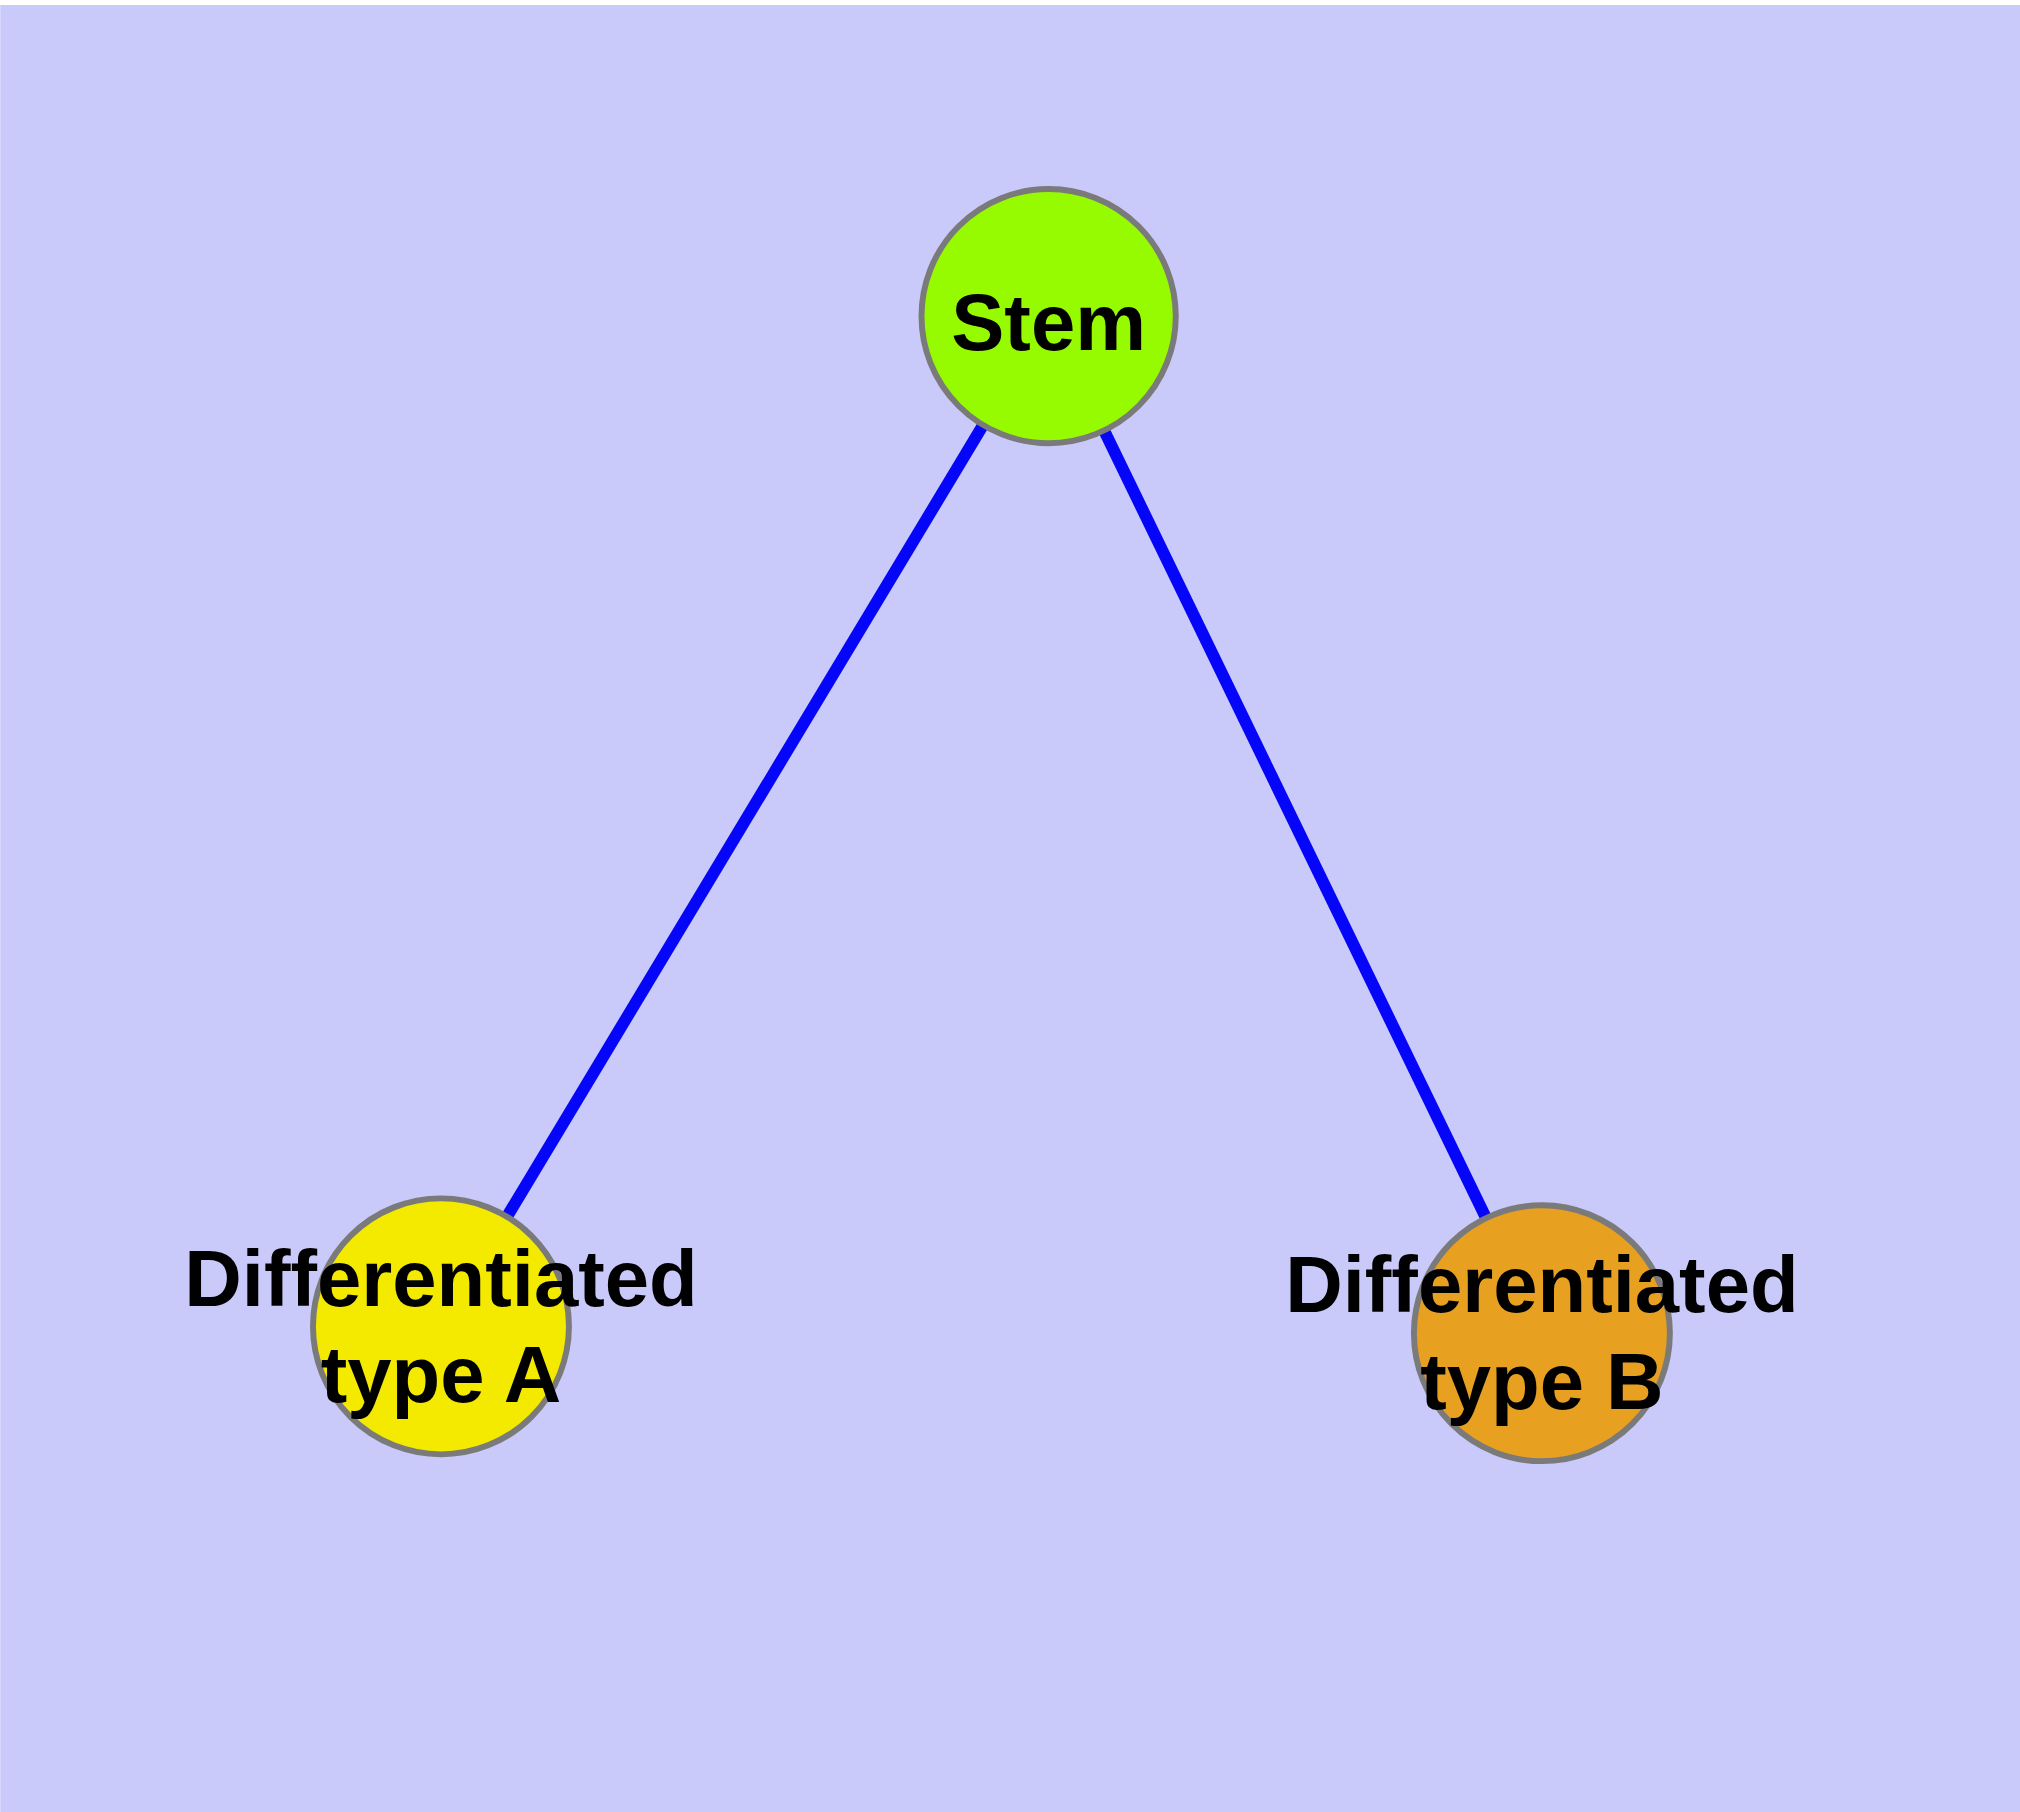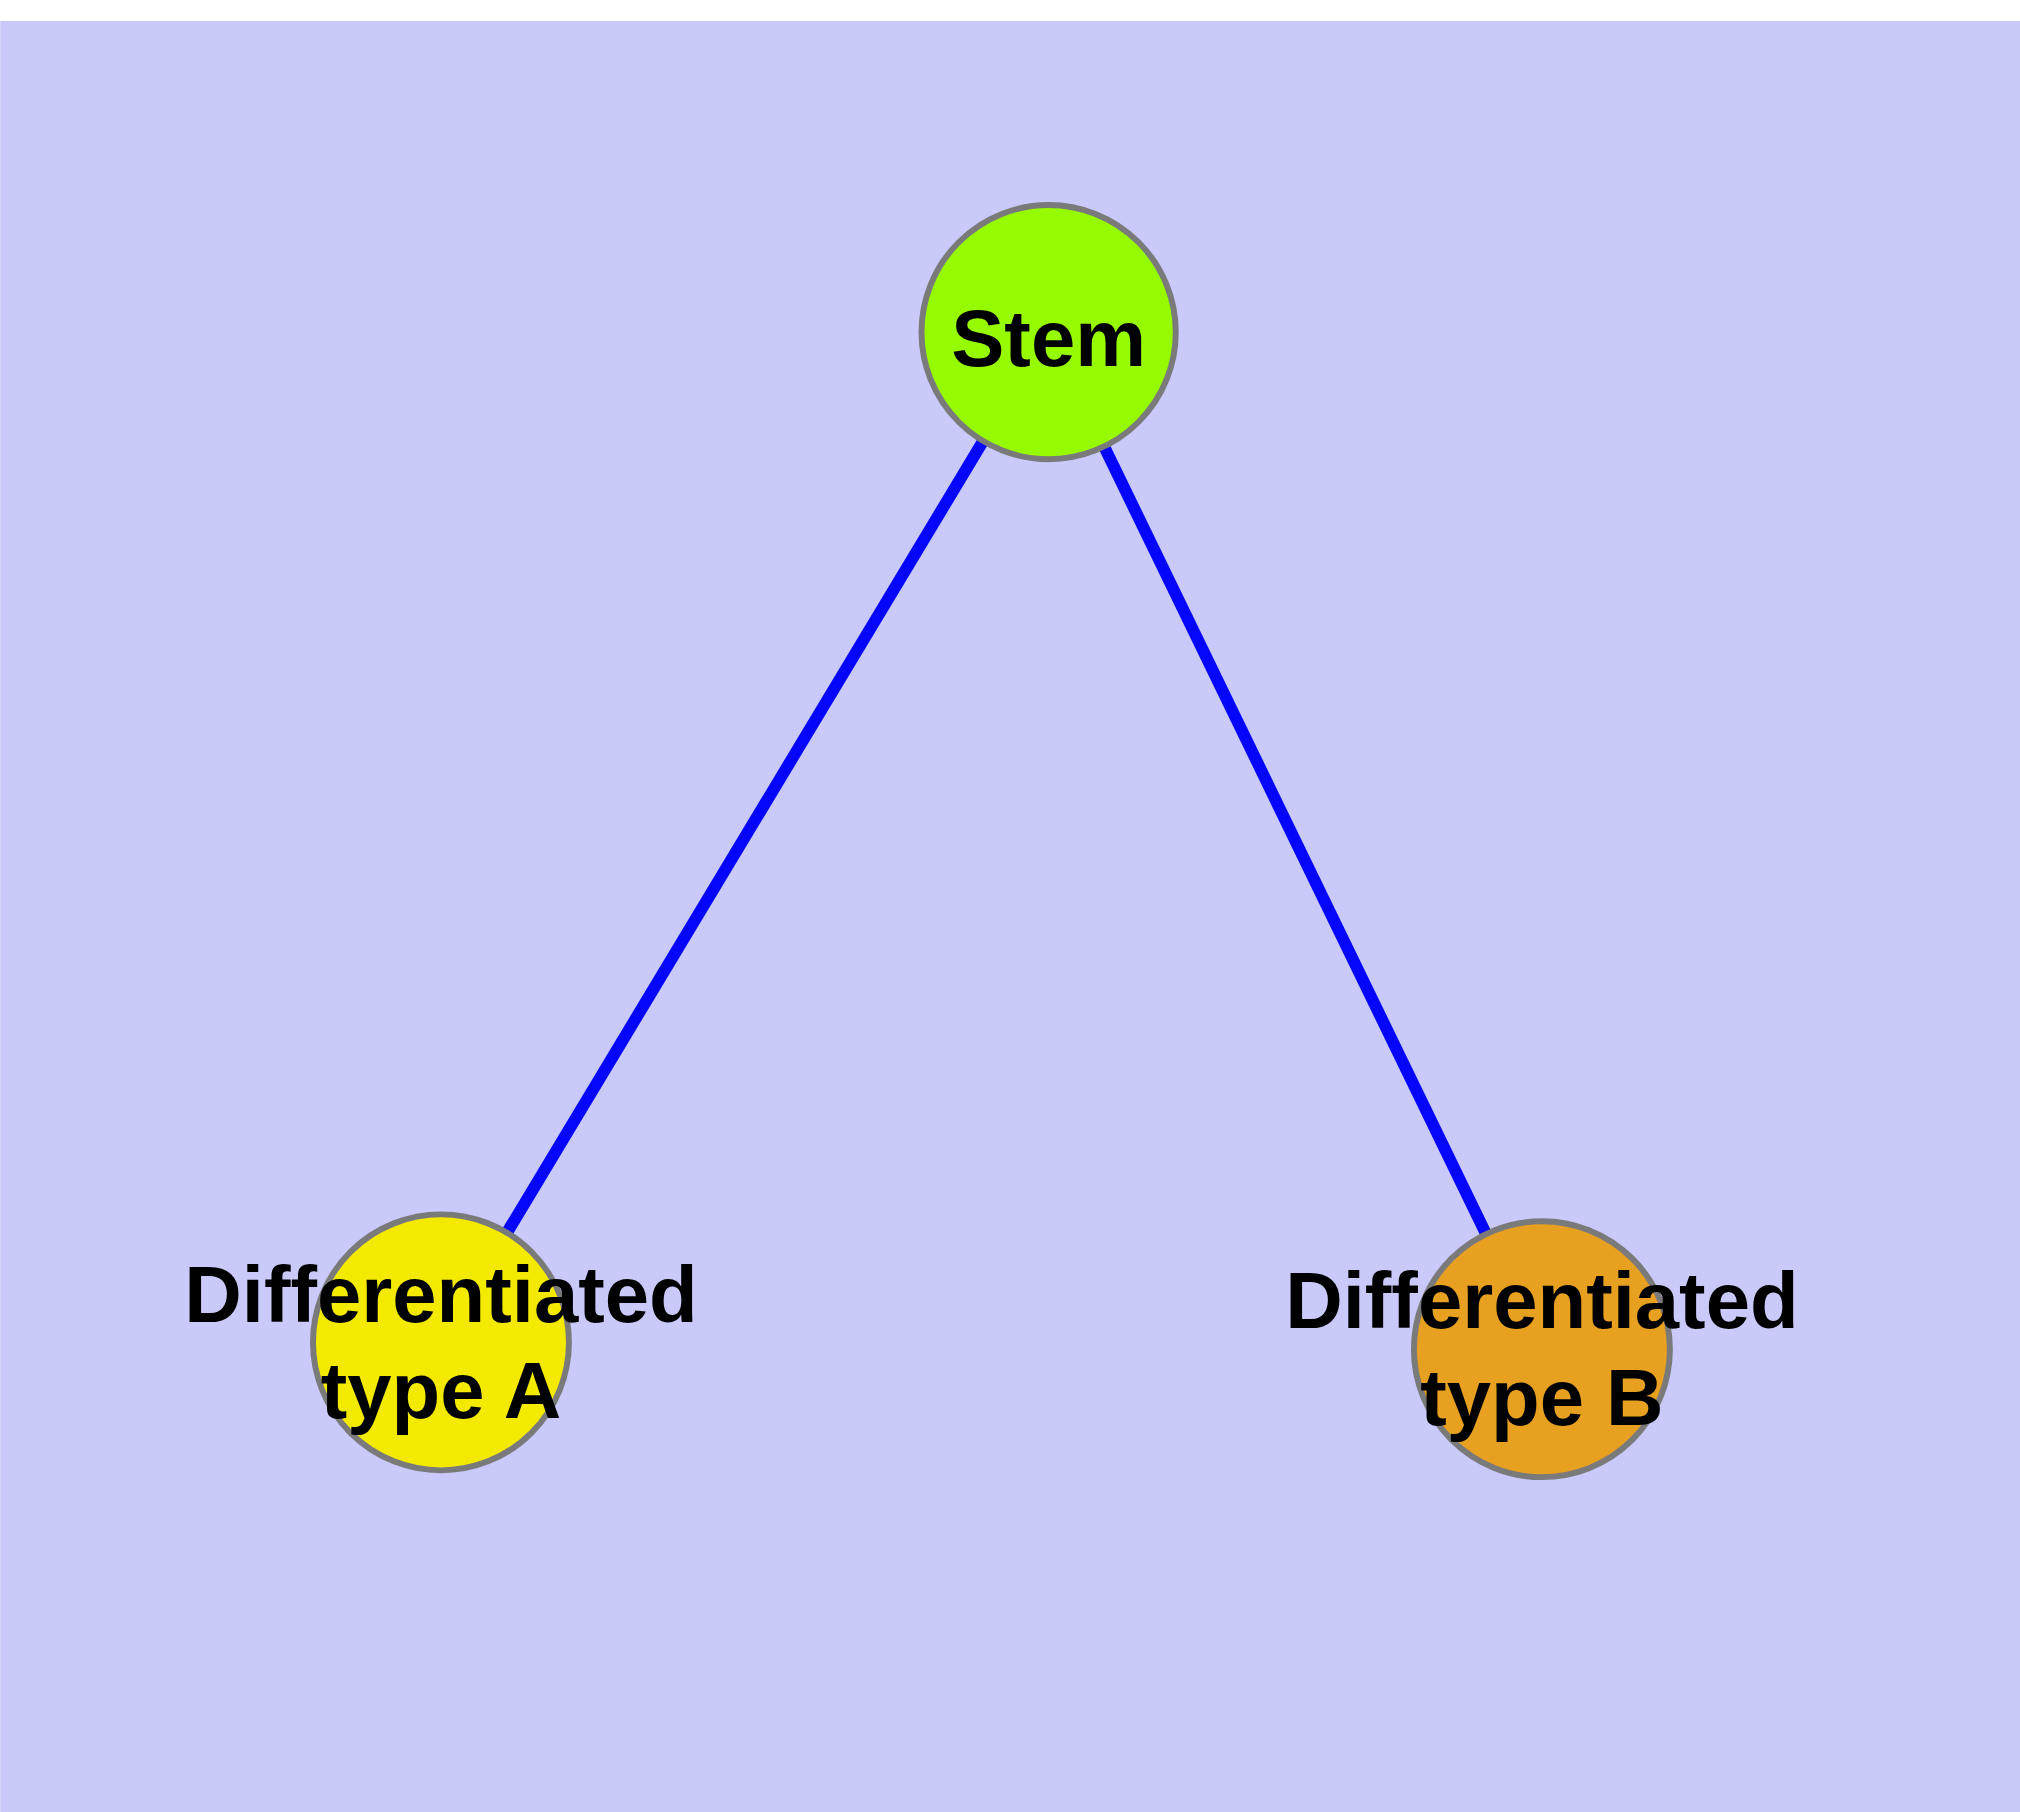--- a/index.html
+++ b/index.html
@@ -7,21 +7,21 @@
     padding: 0;
     width: 2021px;
     height: 1812px;
     overflow: hidden;
     background: #ffffff;
     font-family: "Liberation Sans", sans-serif;
   }
   .canvas-wrap {
     position: absolute;
     left: 0;
-    top: 16px;
+    top: 0;
     width: 2021px;
     height: 1340px;
   }
   .top-edge {
     position: absolute;
     left: 0;
     top: 0;
     width: 100%;
     height: 5.1px;
     background: #ffffff;

